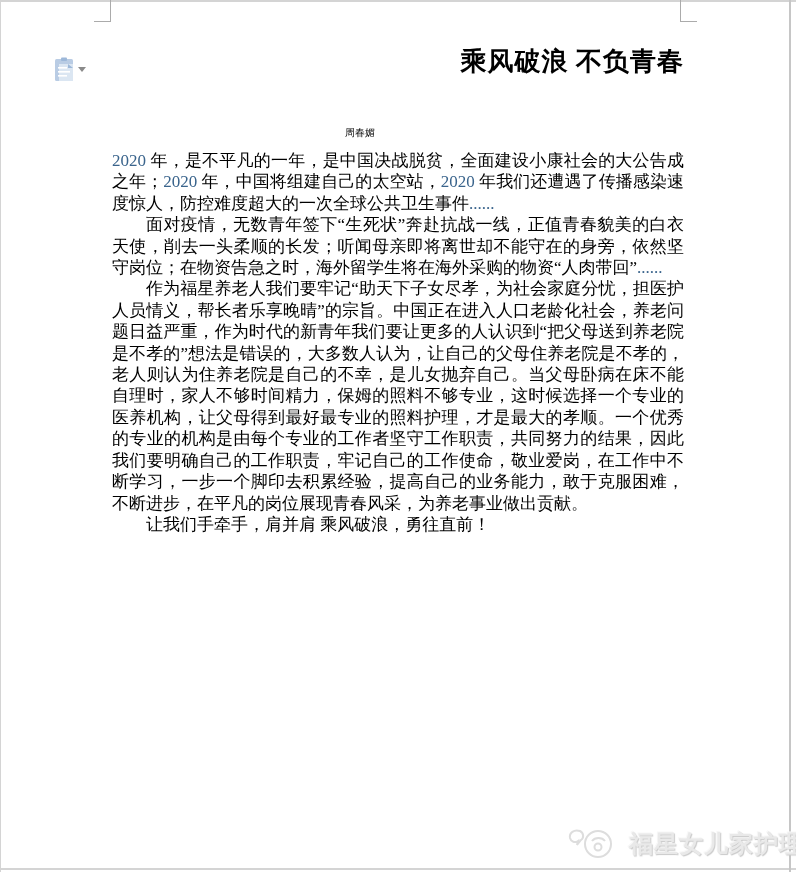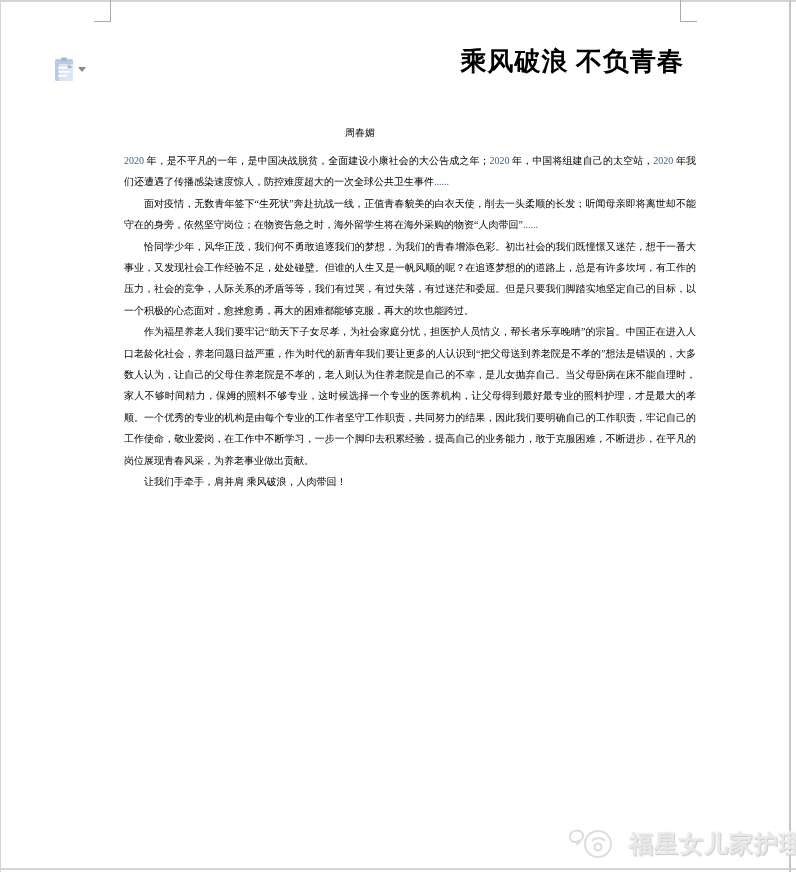--- a/index.html
+++ b/index.html
@@ -32,22 +32,22 @@
     position:absolute;left:112px;top:44px;width:572px;margin:0;
     text-align:right;font-size:26px;font-weight:bold;color:#000;
     letter-spacing:1px;
   }
   .doc-author{
     position:absolute;left:112px;top:126px;width:572px;
     text-align:center;transform:translateX(-38px);
     font-size:10px;color:#000;
   }
   .doc-body{
-    position:absolute;left:124px;top:150px;width:572px;
-    font-size:10px;line-height:21.4px;color:#000;
+    position:absolute;left:112px;top:150px;width:572px;
+    font-size:17px;line-height:21.4px;color:#000;
     text-align:justify;
     font-family:Liberation Serif, serif;
   }
   .para{margin:0;text-indent:2em;}
   .para.no-indent{text-indent:0;}
   .num{color:#3a648c;}
   
   .watermark{
     position:absolute;left:566px;top:824px;height:40px;
     display:flex;align-items:center;gap:9px;
@@ -86,23 +86,22 @@
       <rect x="4" y="18" width="9" height="1.6" fill="#ffffff"></rect>
     </svg>
     <span class="dd"></span>
   </div>
 
   <h1 class="doc-title">乘风破浪 不负青春</h1>
   <div class="doc-author">周春媚</div>
   <div class="doc-body">
       <p class="para no-indent"><span class="num">2020</span><span> 年，是不平凡的一年，是中国决战脱贫，全面建设小康社会的大公告成之年；</span><span class="num">2020</span><span> 年，中国将组建自己的太空站，</span><span class="num">2020</span><span> 年我们还遭遇了传播感染速度惊人，防控难度超大的一次全球公共卫生事件</span><span class="num">......</span></p>
       <p class="para"><span>面对疫情，无数青年签下“生死状”奔赴抗战一线，正值青春貌美的白衣天使，削去一头柔顺的长发；听闻母亲即将离世却不能守在的身旁，依然坚守岗位；在物资告急之时，海外留学生将在海外采购的物资“人肉带回”</span><span class="num">......</span></p>
-      <p class="para"><span>恰同学少年，风华正茂，我们何不勇敢追逐我们的梦想，为我们的青春增添色彩。初出社会的我们既憧憬又迷茫，想干一番大事业，又发现社会工作经验不足，处处碰壁。但谁的人生又是一帆风顺的呢？在追逐梦想的的道路上，总是有许多坎坷，有工作的压力，社会的竞争，人际关系的矛盾等等，我们有过哭，有过失落，有过迷茫和委屈。但是只要我们脚踏实地坚定自己的目标，以一个积极的心态面对，愈挫愈勇，再大的困难都能够克服，再大的坎也能跨过。</span></p>
       <p class="para"><span>作为福星养老人我们要牢记“助天下子女尽孝，为社会家庭分忧，担医护人员情义，帮长者乐享晚晴”的宗旨。中国正在进入人口老龄化社会，养老问题日益严重，作为时代的新青年我们要让更多的人认识到“把父母送到养老院是不孝的”想法是错误的，大多数人认为，让自己的父母住养老院是不孝的，老人则认为住养老院是自己的不幸，是儿女抛弃自己。当父母卧病在床不能自理时，家人不够时间精力，保姆的照料不够专业，这时候选择一个专业的医养机构，让父母得到最好最专业的照料护理，才是最大的孝顺。一个优秀的专业的机构是由每个专业的工作者坚守工作职责，共同努力的结果，因此我们要明确自己的工作职责，牢记自己的工作使命，敬业爱岗，在工作中不断学习，一步一个脚印去积累经验，提高自己的业务能力，敢于克服困难，不断进步，在平凡的岗位展现青春风采，为养老事业做出贡献。</span></p>
-      <p class="para"><span>让我们手牵手，肩并肩 乘风破浪，人肉带回！</span></p>
+      <p class="para"><span>让我们手牵手，肩并肩 乘风破浪，勇往直前！</span></p>
     </div>
 
   <div class="watermark">
     <svg width="54" height="38" viewBox="0 0 54 38">
       <g fill="#ffffff" stroke="#dddddd" stroke-width="2">
         <path d="M14 6 C8 4 3 8 4 13 C5 17 9 18 12 16 L11 20 L15 15 C18 13 18 8 14 6 Z"></path>
         <circle cx="32" cy="19" r="13"></circle>
         <path d="M26 16 C29 12 36 12 39 16" fill="none" stroke="#dddddd"></path>
         <circle cx="32" cy="22" r="3.5" fill="none" stroke="#dddddd"></circle>
       </g>

